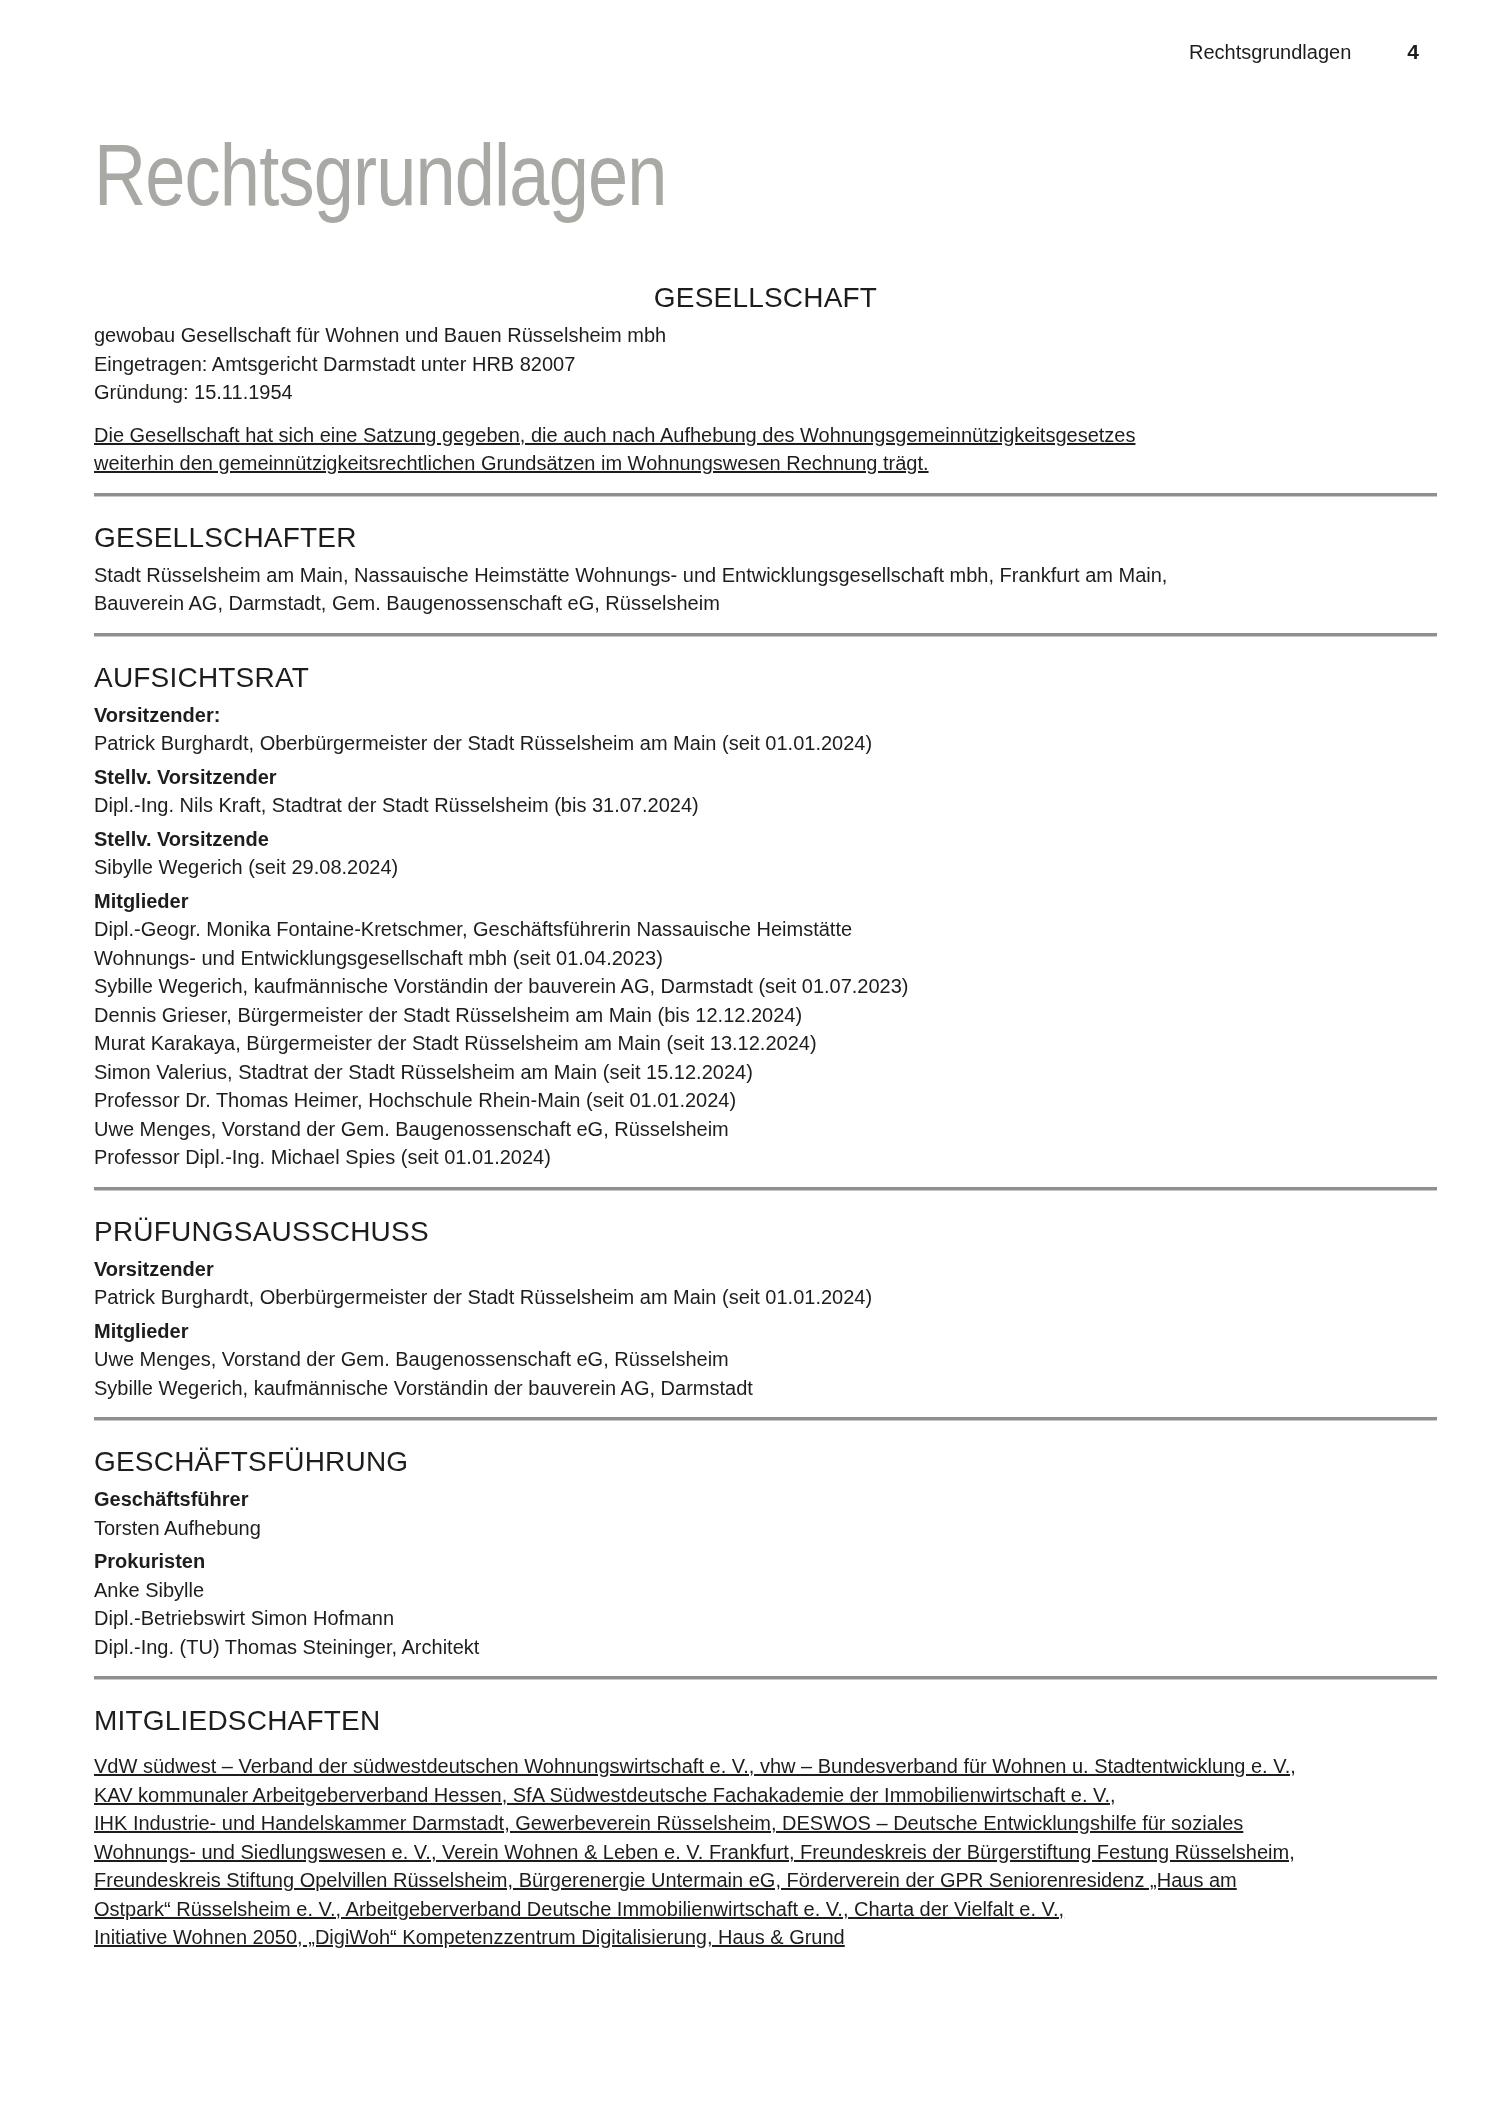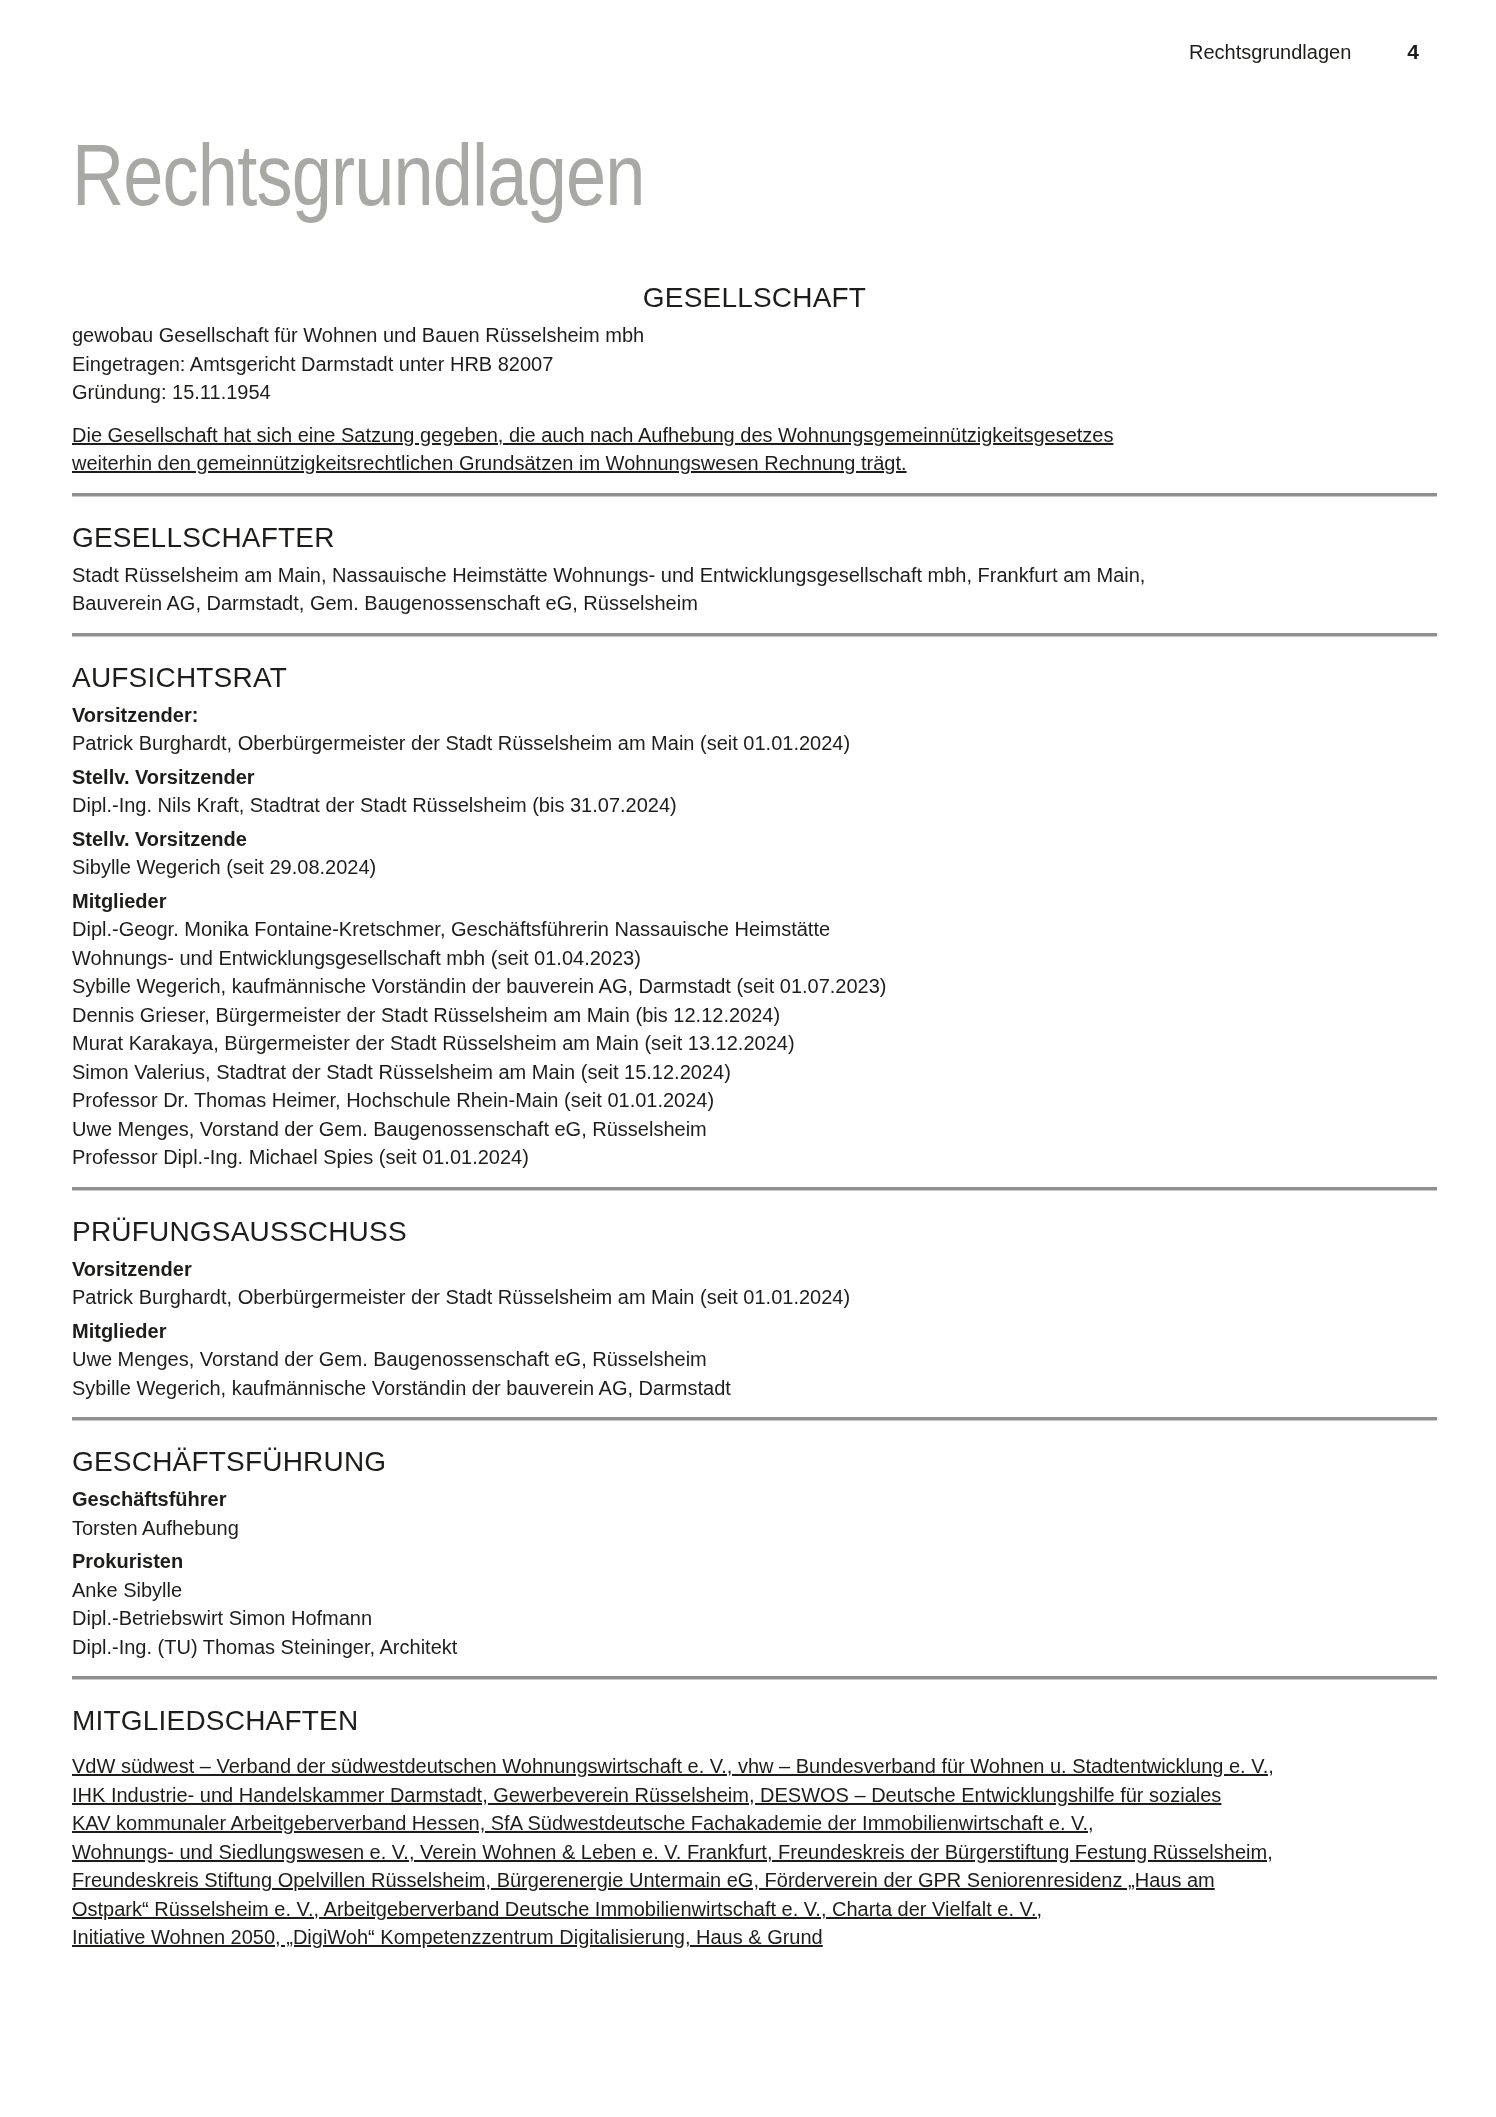--- a/index.html
+++ b/index.html
@@ -6,21 +6,21 @@
   body {
     width: 1496px;
     height: 2117px;
     background: #ffffff;
     font-family: "Liberation Sans", sans-serif;
     color: var(--text-color, #1d1d1b);
     overflow: hidden;
     position: relative;
   }
   .content {
-    padding: 0 59px 0 72px; 
+    padding: 0 59px 0 94px; 
   }
   
   .running-head {
     display: flex;
     justify-content: flex-end;
     align-items: baseline;
     padding-top: 40px;
     font-size: 20px;
     line-height: 23px;
   }
@@ -186,22 +186,22 @@
           <div class="line">Dipl.-Ing. (TU) Thomas Steininger, Architekt</div>
         </div>
     </div>
   </section>
   <div class="rule"></div>
 
   <section>
     <h2 class="sec-heading">MITGLIEDSCHAFTEN</h2>
     <div class="lines para">
         <div class="line">VdW südwest – Verband der südwestdeutschen Wohnungswirtschaft e. V., vhw – Bundesverband für Wohnen u. Stadtentwicklung e. V.,</div>
+        <div class="line">KAV kommunaler Arbeitgeberverband Hessen, SfA Südwestdeutsche Fachakademie der Immobilienwirtschaft e. V.,</div>
         <div class="line">IHK Industrie- und Handelskammer Darmstadt, Gewerbeverein Rüsselsheim, DESWOS – Deutsche Entwicklungshilfe für soziales</div>
-        <div class="line">KAV kommunaler Arbeitgeberverband Hessen, SfA Südwestdeutsche Fachakademie der Immobilienwirtschaft e. V.,</div>
         <div class="line">Wohnungs- und Siedlungswesen e. V., Verein Wohnen &amp; Leben e. V. Frankfurt, Freundeskreis der Bürgerstiftung Festung Rüsselsheim,</div>
         <div class="line">Freundeskreis Stiftung Opelvillen Rüsselsheim, Bürgerenergie Untermain eG, Förderverein der GPR Seniorenresidenz „Haus am</div>
         <div class="line">Ostpark“ Rüsselsheim e. V., Arbeitgeberverband Deutsche Immobilienwirtschaft e. V., Charta der Vielfalt e. V.,</div>
         <div class="line">Initiative Wohnen 2050, „DigiWoh“ Kompetenzzentrum Digitalisierung, Haus &amp; Grund</div>
       </div>
   </section>
 
 </div>
 
 </body></html>

